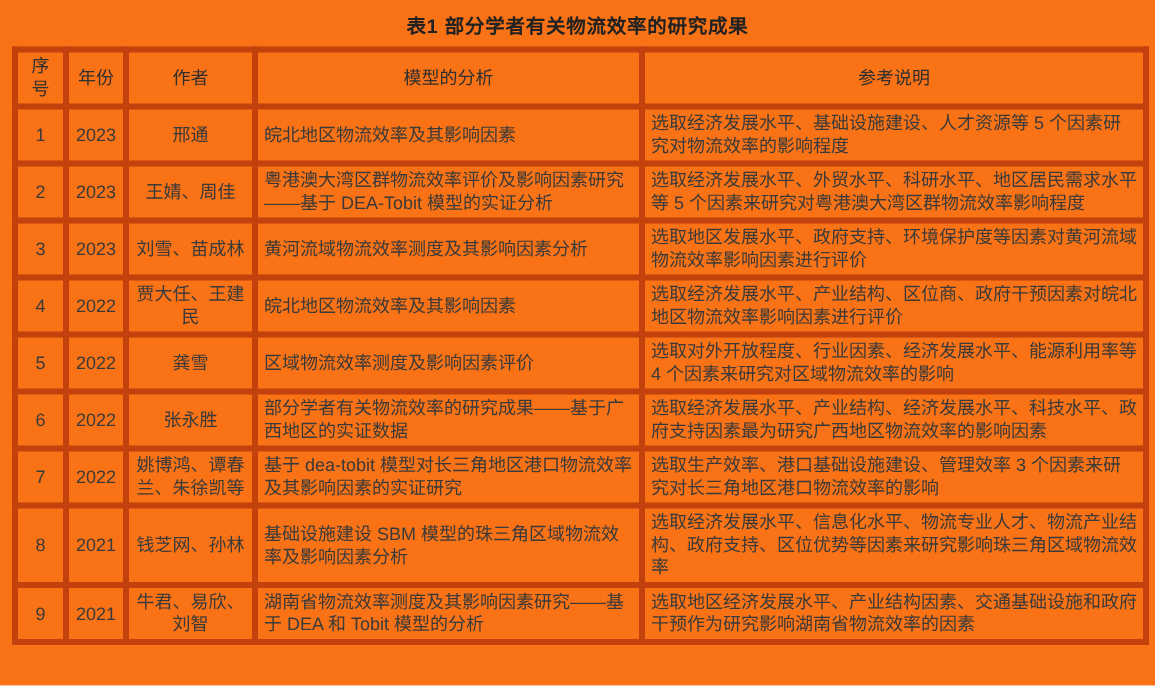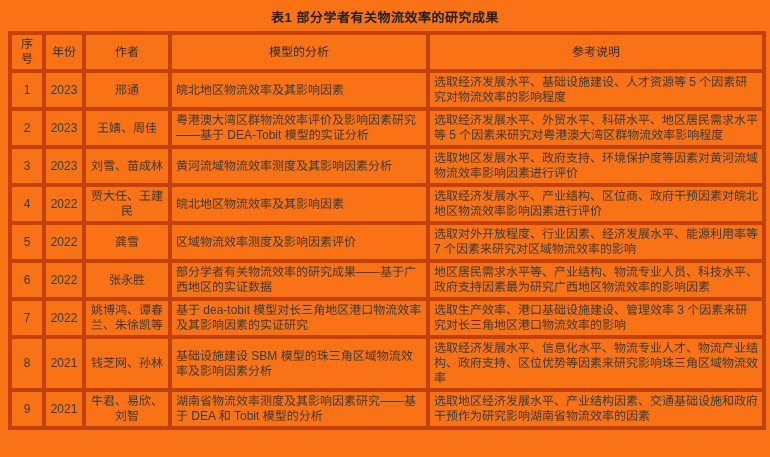--- a/index.html
+++ b/index.html
@@ -111,29 +111,29 @@
       <td class="c-authors">贾大任、王建民</td>
       <td class="c-title">皖北地区物流效率及其影响因素</td>
       <td class="c-note">选取经济发展水平、产业结构、区位商、政府干预因素对皖北地区物流效率影响因素进行评价</td>
     </tr>
 
     <tr class="data-row">
       <td class="c-no">5</td>
       <td class="c-year">2022</td>
       <td class="c-authors">龚雪</td>
       <td class="c-title">区域物流效率测度及影响因素评价</td>
-      <td class="c-note">选取对外开放程度、行业因素、经济发展水平、能源利用率等 7 个因素来研究对区域物流效率的影响</td>
+      <td class="c-note">选取对外开放程度、行业因素、经济发展水平、能源利用率等 4 个因素来研究对区域物流效率的影响</td>
     </tr>
 
     <tr class="data-row">
       <td class="c-no">6</td>
       <td class="c-year">2022</td>
       <td class="c-authors">张永胜</td>
       <td class="c-title">部分学者有关物流效率的研究成果——基于广西地区的实证数据</td>
-      <td class="c-note">地区居民需求水平等、产业结构、物流专业人员、科技水平、政府支持因素最为研究广西地区物流效率的影响因素</td>
+      <td class="c-note">选取经济发展水平、产业结构、经济发展水平、科技水平、政府支持因素最为研究广西地区物流效率的影响因素</td>
     </tr>
 
     <tr class="data-row">
       <td class="c-no">7</td>
       <td class="c-year">2022</td>
       <td class="c-authors">姚博鸿、谭春兰、朱徐凯等</td>
       <td class="c-title">基于 dea-tobit 模型对长三角地区港口物流效率及其影响因素的实证研究</td>
       <td class="c-note">选取生产效率、港口基础设施建设、管理效率 3 个因素来研究对长三角地区港口物流效率的影响</td>
     </tr>
 

